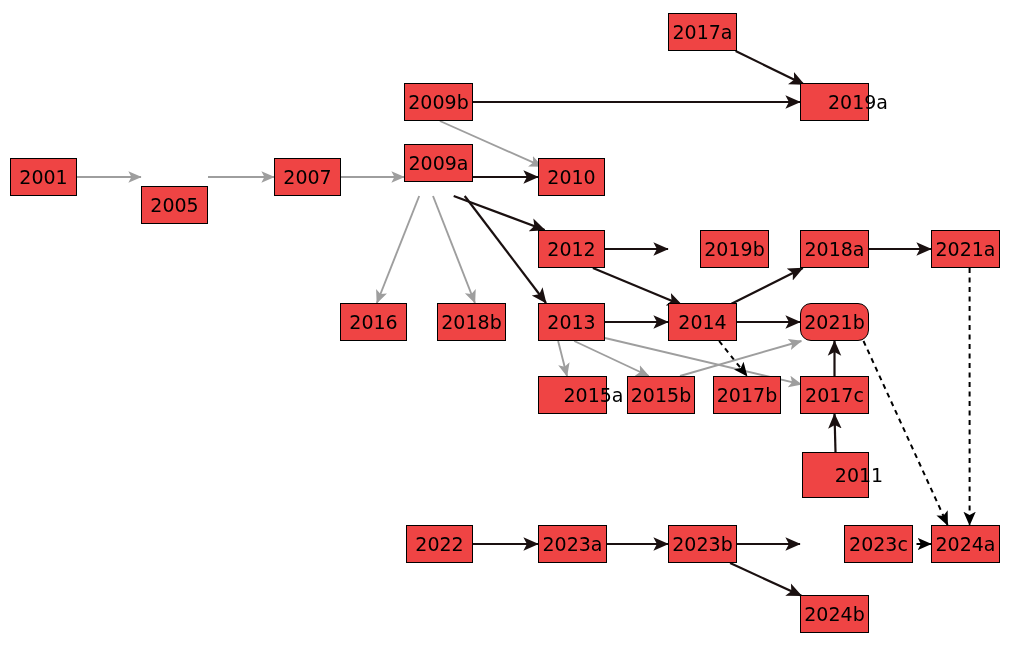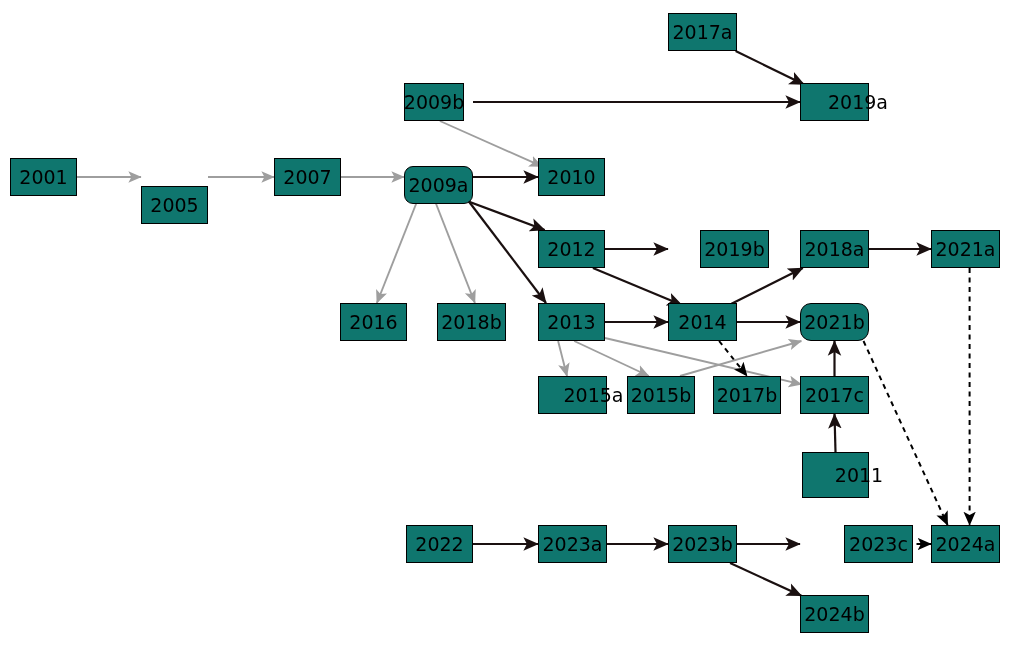--- a/index.html
+++ b/index.html
@@ -9,21 +9,21 @@
     width:1009px;
     height:645px;
     background:#ffffff;
     overflow:hidden;
   }
   #edges { position:absolute; left:0; top:0; width:1009px; height:645px; }
   .node {
     position:absolute;
     box-sizing:border-box;
     border:1.6px solid #000000;
-    background:#0f766e;
+    background:#ef4444;
     display:flex;
     align-items:center;
     justify-content:center;
     font-size:19px;
     line-height:1;
     color:#000000;
     letter-spacing:0px;
     white-space:nowrap;
     z-index:5;
   }
@@ -75,23 +75,23 @@
         <line x1="607.0" y1="544.0" x2="668.0" y2="544.0" stroke="#1a1010" stroke-width="2.2" marker-end="url(#ah-black)"></line>
         <line x1="737.0" y1="544.0" x2="800.0" y2="544.0" stroke="#1a1010" stroke-width="2.2" marker-end="url(#ah-black)"></line>
         <line x1="730.1" y1="563.0" x2="801.4" y2="595.8" stroke="#1a1010" stroke-width="2.2" marker-end="url(#ah-black)"></line>
         <line x1="869.0" y1="544.0" x2="931.0" y2="544.0" stroke="#000000" stroke-width="2.0" stroke-dasharray="5,4.5" marker-end="url(#ah-dash)"></line>
       </g>
   </svg>
   <div id="node-layer">
       <div class="node" style="left: 10px; top: 158px; width: 67px; height: 38px;">2001</div>
       <div class="node" style="left: 141px; top: 158px; width: 67px; height: 38px; margin-top: 28px;">2005</div>
       <div class="node" style="left: 274px; top: 158px; width: 67px; height: 38px;">2007</div>
-      <div class="node" style="left: 404px; top: 166px; width: 69px; height: 38px; border-radius: 9px;">2009a</div>
+      <div class="node" style="left: 404px; top: 144px; width: 69px; height: 38px;">2009a</div>
       <div class="node" style="left: 538px; top: 158px; width: 67px; height: 38px;">2010</div>
-      <div class="node" style="left: 404px; top: 83px; width: 60px; height: 38px;">2009b</div>
+      <div class="node" style="left: 404px; top: 83px; width: 69px; height: 38px;">2009b</div>
       <div class="node" style="left: 668px; top: 13px; width: 69px; height: 38px;">2017a</div>
       <div class="node" style="left: 800px; top: 83px; width: 69px; height: 38px; padding-left: 47px;">2019a</div>
       <div class="node" style="left: 340px; top: 303px; width: 67px; height: 38px;">2016</div>
       <div class="node" style="left: 437px; top: 303px; width: 69px; height: 38px;">2018b</div>
       <div class="node" style="left: 538px; top: 230px; width: 67px; height: 38px;">2012</div>
       <div class="node" style="left: 668px; top: 230px; width: 69px; height: 38px; margin-left: 32px;">2019b</div>
       <div class="node" style="left: 538px; top: 303px; width: 67px; height: 38px;">2013</div>
       <div class="node" style="left: 668px; top: 303px; width: 69px; height: 38px;">2014</div>
       <div class="node" style="left: 800px; top: 230px; width: 69px; height: 38px;">2018a</div>
       <div class="node" style="left: 931px; top: 230px; width: 69px; height: 38px;">2021a</div>

